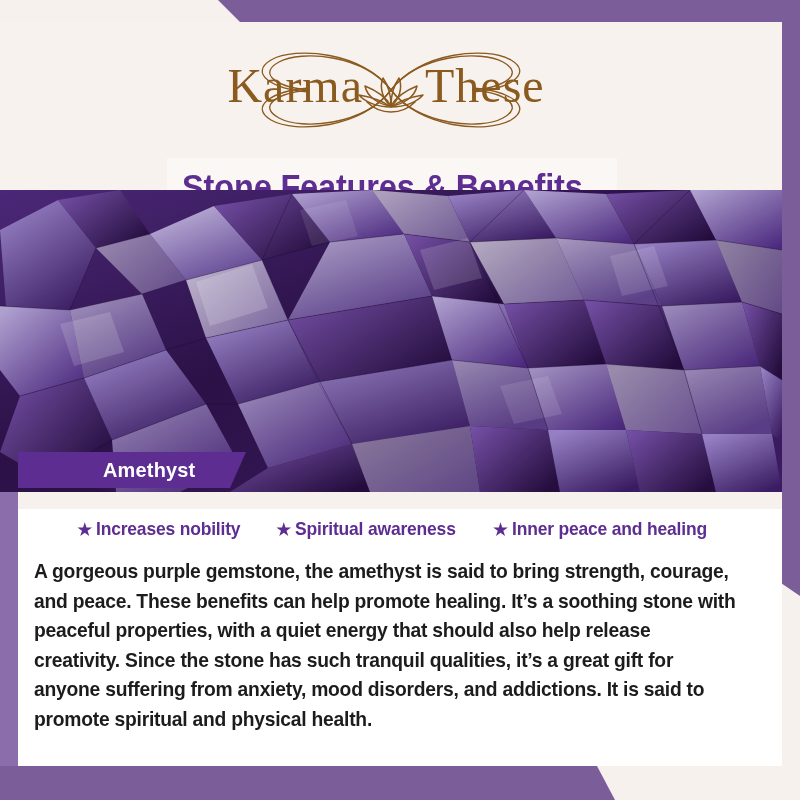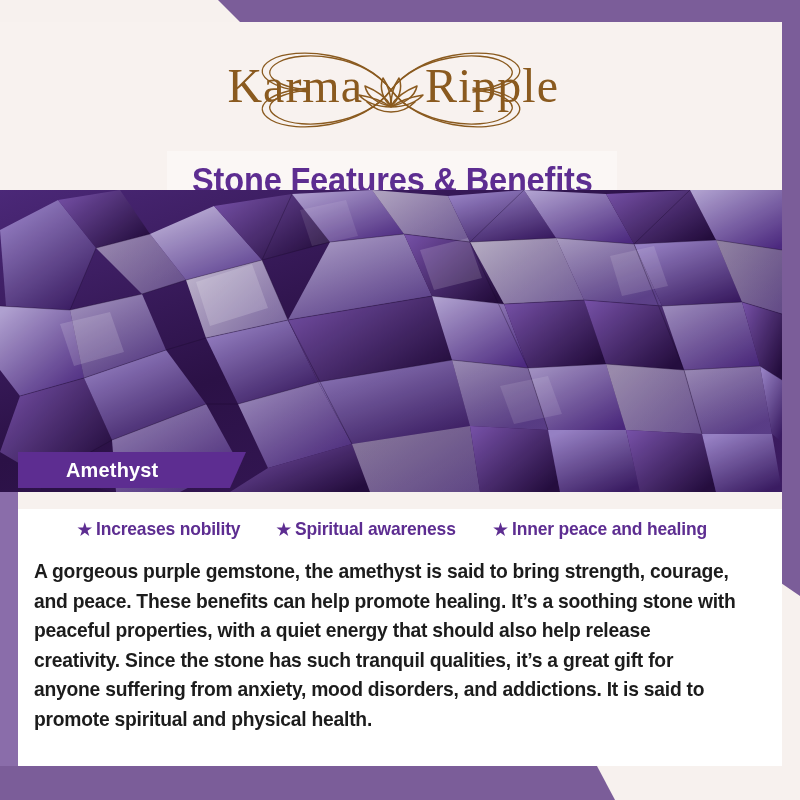--- a/index.html
+++ b/index.html
@@ -97,28 +97,28 @@
     color: #8a5a1f;
     letter-spacing: 1px;
     line-height: 1;
   }
   .logo-word.left  { left: 22px;  width: 150px; text-align: right; }
   .logo-word.right { right: 16px; width: 150px; text-align: left; }
 
   
   .title-plaque {
     position: absolute;
-    top: 129px;
+    top: 136px;
     left: 167px;
     width: 450px;
     height: 58px;
     background: #fbf7f5;
     display: flex;
     align-items: center;
-    justify-content: center;
+    justify-content: flex-start;
   }
   .title-text {
     font-family: "Liberation Sans Narrow", "Liberation Sans", sans-serif;
     font-size: 35px;
     font-weight: bold;
     color: #5d2d91;
     letter-spacing: -0.2px;
     transform: scaleX(0.93);
     white-space: nowrap;
   }
@@ -140,20 +140,21 @@
     position: absolute;
     top: 452px;
     left: 18px;
     width: 228px;
     height: 36px;
     background: #5d2d91;
     -webkit-clip-path: polygon(0 0, 228px 0, 212px 36px, 0 36px);
     clip-path: polygon(0 0, 228px 0, 212px 36px, 0 36px);
     display: flex;
     align-items: center;
+    padding-left: 37px;
   }
   .stone-banner span {
     margin-left: 48px;
     color: #ffffff;
     font-size: 21px;
     font-weight: bold;
     letter-spacing: 0.2px;
     transform: scaleX(0.95);
     transform-origin: left center;
   }
@@ -249,21 +250,21 @@
             <path d="M200 66 C 192 60, 188 48, 192 38 C 197 45, 200 54, 200 66 Z"></path>
             <path d="M200 66 C 208 60, 212 48, 208 38 C 203 45, 200 54, 200 66 Z"></path>
             <path d="M200 66 C 186 64, 176 56, 174 46 C 184 50, 195 57, 200 66 Z"></path>
             <path d="M200 66 C 214 64, 224 56, 226 46 C 216 50, 205 57, 200 66 Z"></path>
             <path d="M200 67 C 186 67, 174 62, 168 55 C 180 57, 192 61, 200 67 Z"></path>
             <path d="M200 67 C 214 67, 226 62, 232 55 C 220 57, 208 61, 200 67 Z"></path>
             <path d="M176 62 C 184 70, 192 72, 200 72 C 208 72, 216 70, 224 62"></path>
           </g>
         </svg>
         <div class="logo-word left">Karma</div>
-        <div class="logo-word right">Ripple</div>
+        <div class="logo-word right">These</div>
       </div>
     </div>
 
     <div class="title-plaque">
       <div class="title-text">Stone Features &amp; Benefits</div>
     </div>
   </div>
 
   <div class="gem-photo">
     <svg viewBox="0 0 782 302" preserveAspectRatio="none">

